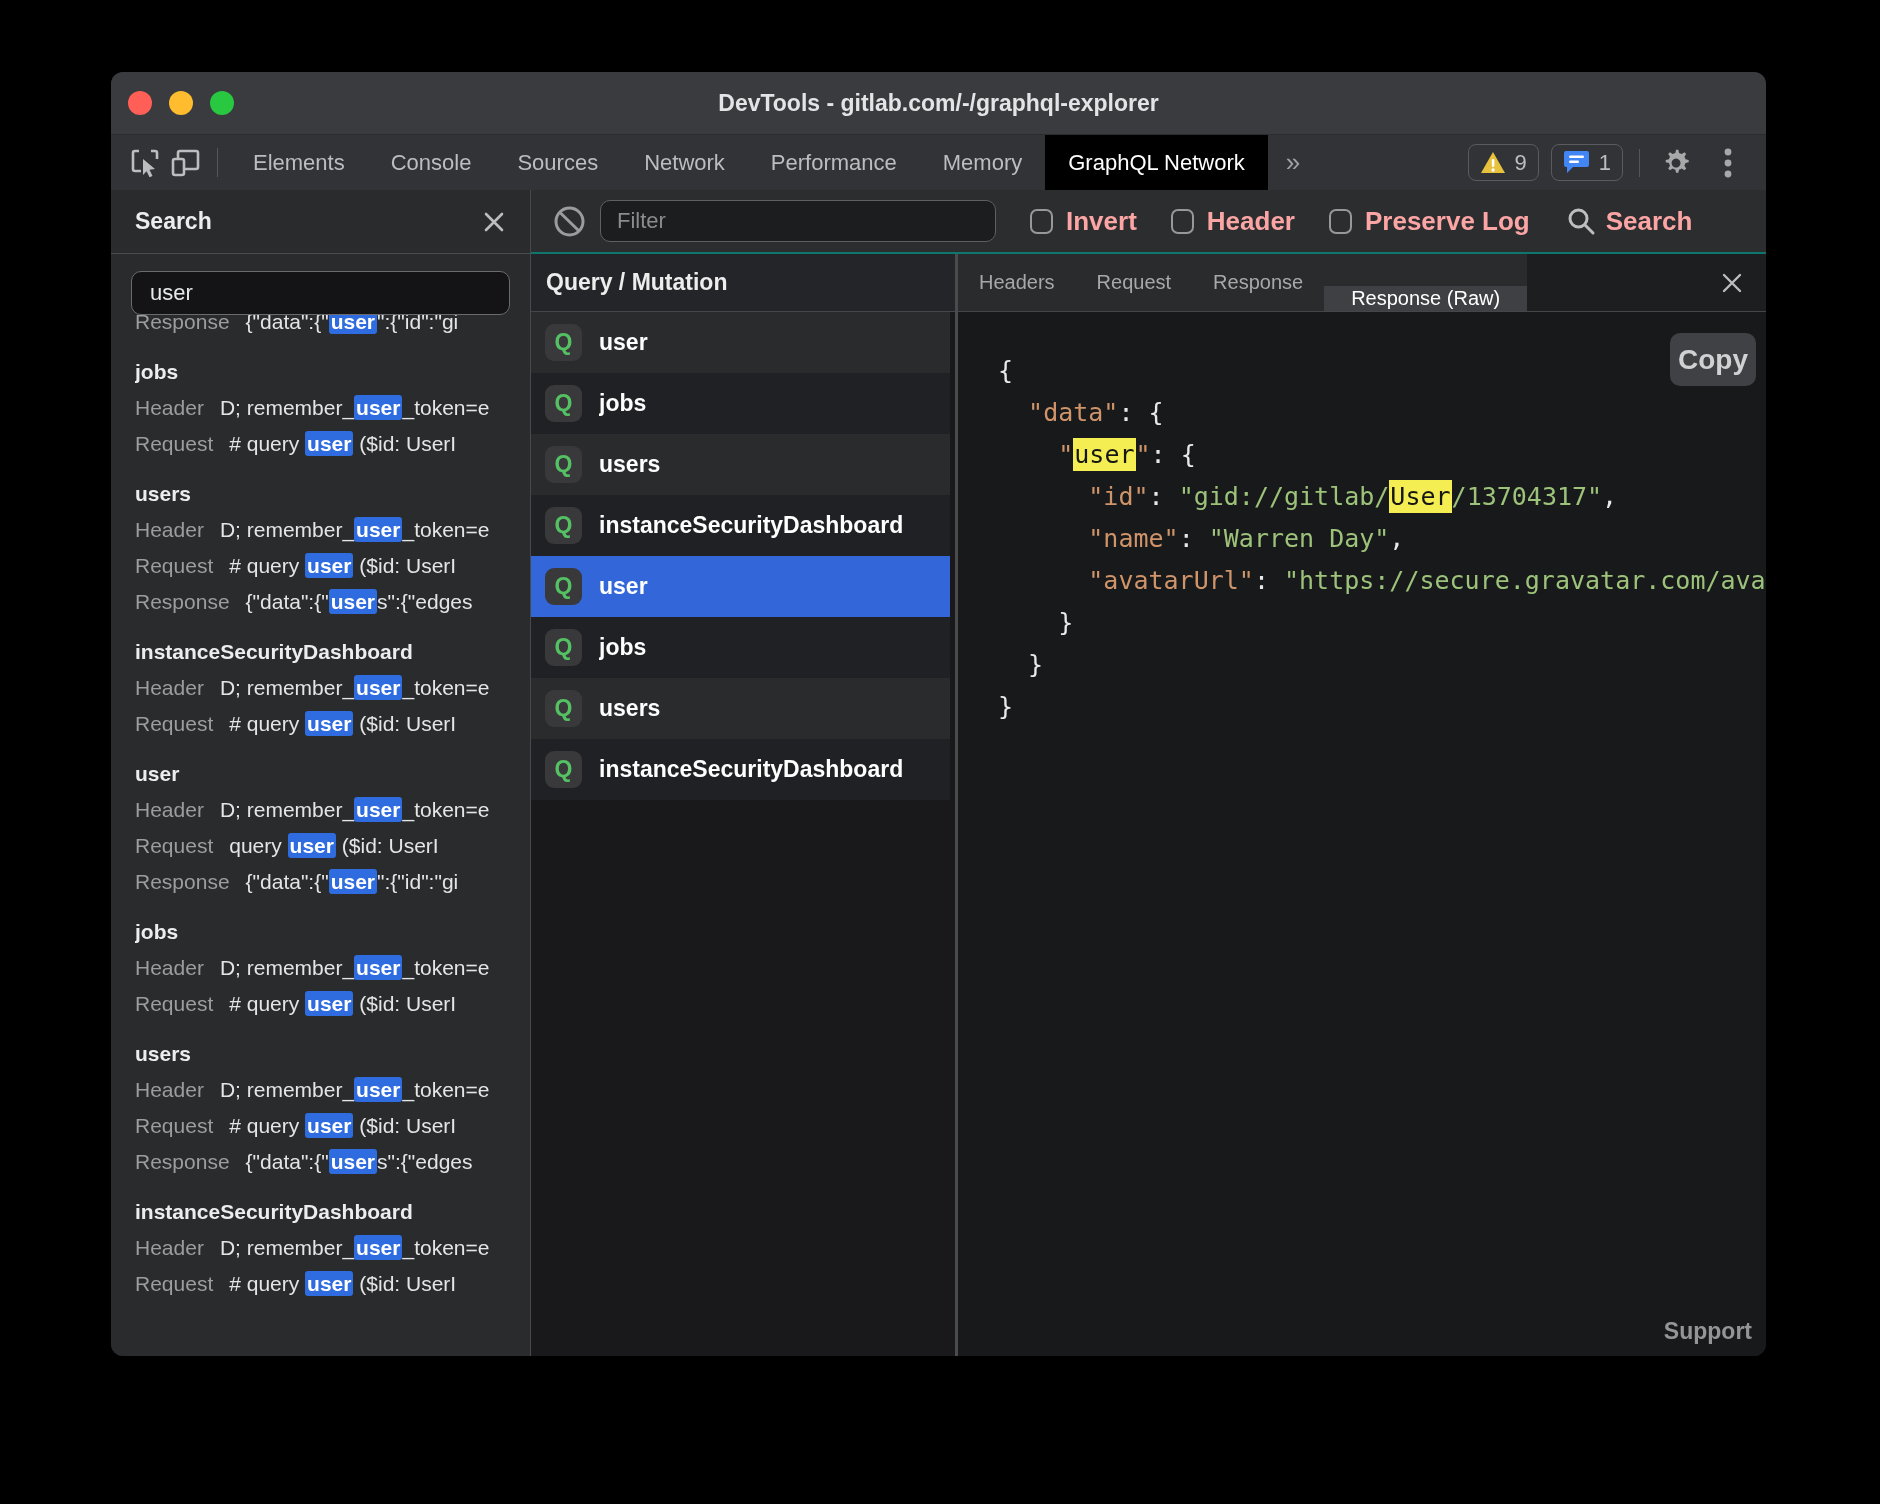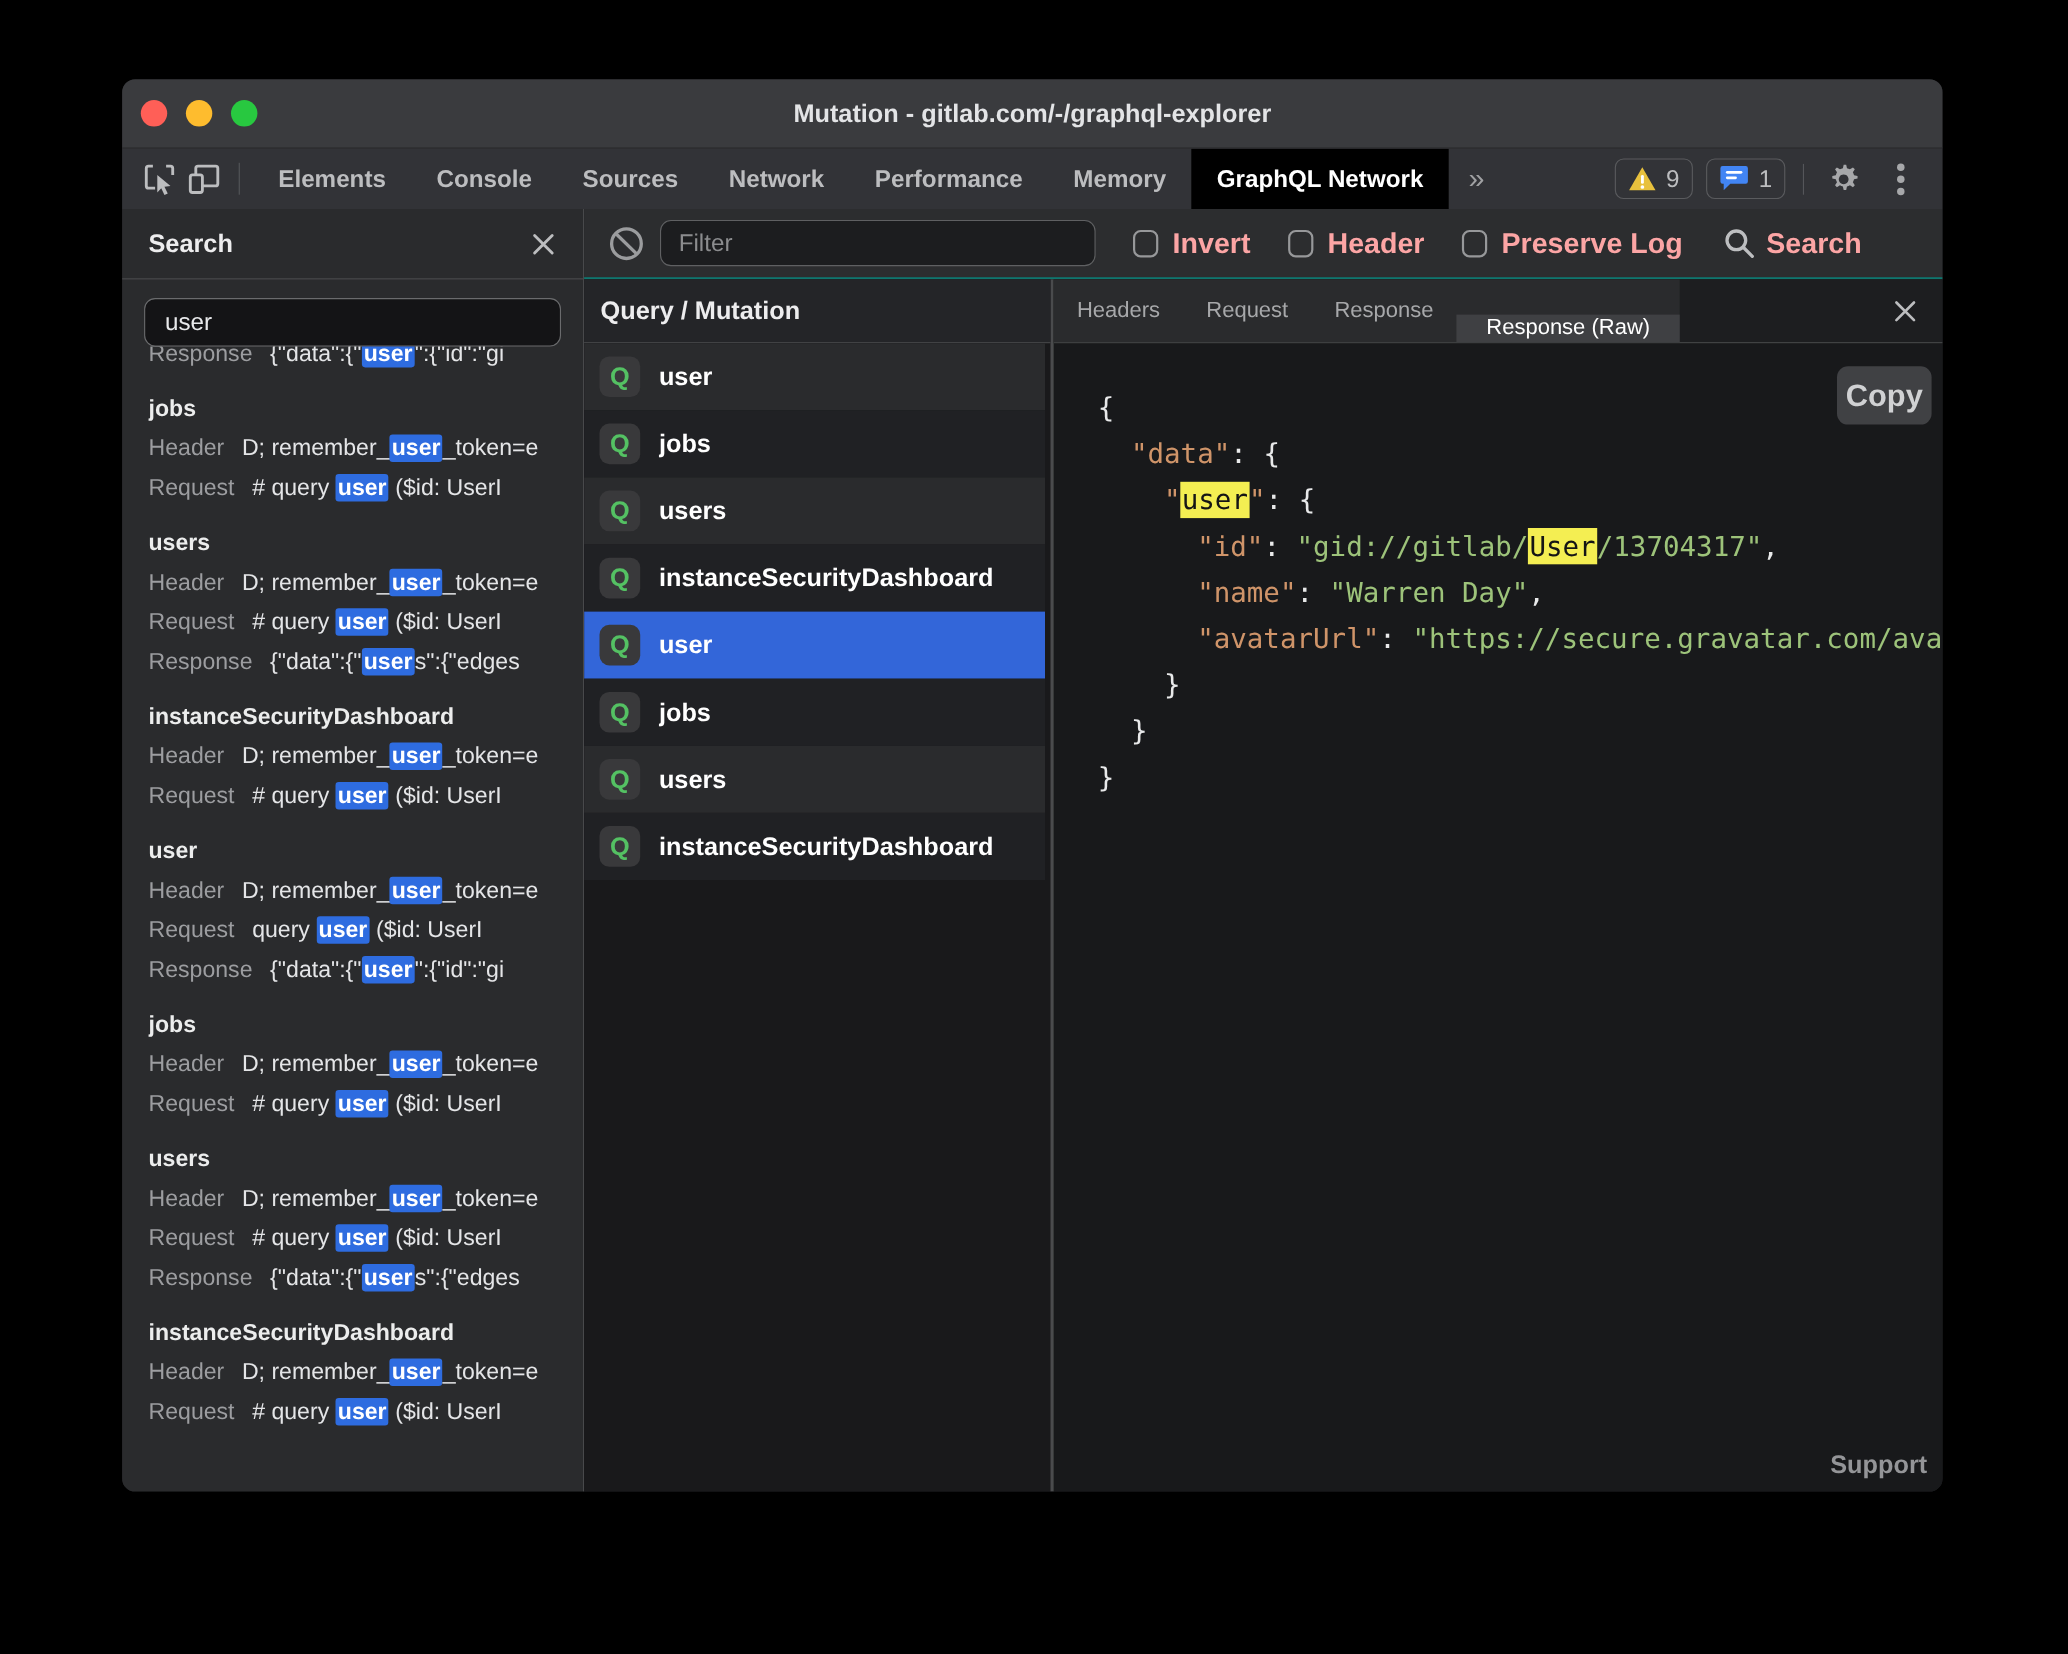--- a/index.html
+++ b/index.html
@@ -103,39 +103,39 @@
 <body>
 
 <div class="window">
 
   <div class="titlebar">
     <div class="traffic">
       <div class="light red"></div>
       <div class="light yellow"></div>
       <div class="light green"></div>
     </div>
-    <div class="win-title">Mutation - gitlab.com/-/graphql-explorer</div>
+    <div class="win-title">DevTools - gitlab.com/-/graphql-explorer</div>
   </div>
 
   <div class="tabbar">
     <div class="tb-iconbtn">
       <svg width="32" height="32" viewBox="0 0 32 32">
         <path d="M10 4 H6 Q4 4 4 6 V22 Q4 24 6 24 H12" fill="none" stroke="#bcbdbf" stroke-width="2.6"></path>
         <path d="M22 4 H26 Q28 4 28 6 V12" fill="none" stroke="#bcbdbf" stroke-width="2.6"></path>
         <path d="M14 12 L26 22 L20.5 22.8 L23.5 29 L20.5 30.3 L17.6 24.2 L14 28 Z" fill="#bcbdbf"></path>
       </svg>
     </div>
     <div class="tb-iconbtn">
       <svg width="32" height="32" viewBox="0 0 32 32">
         <rect x="9" y="4" width="20" height="18" rx="2" fill="none" stroke="#bcbdbf" stroke-width="2.6"></rect>
         <rect x="4" y="12" width="11" height="16" rx="2" fill="#323337" stroke="#bcbdbf" stroke-width="2.6"></rect>
       </svg>
     </div>
     <div class="tb-divider"></div>
-    <div style="display:flex; align-items:stretch;font-weight:bold;">
+    <div style="display:flex; align-items:stretch;">
         <div class="dt-tab">Elements</div>
         <div class="dt-tab">Console</div>
         <div class="dt-tab">Sources</div>
         <div class="dt-tab">Network</div>
         <div class="dt-tab">Performance</div>
         <div class="dt-tab">Memory</div>
         <div class="dt-tab active">GraphQL Network</div>
       </div>
     <div class="dt-overflow">»</div>
     <div class="tb-right">

